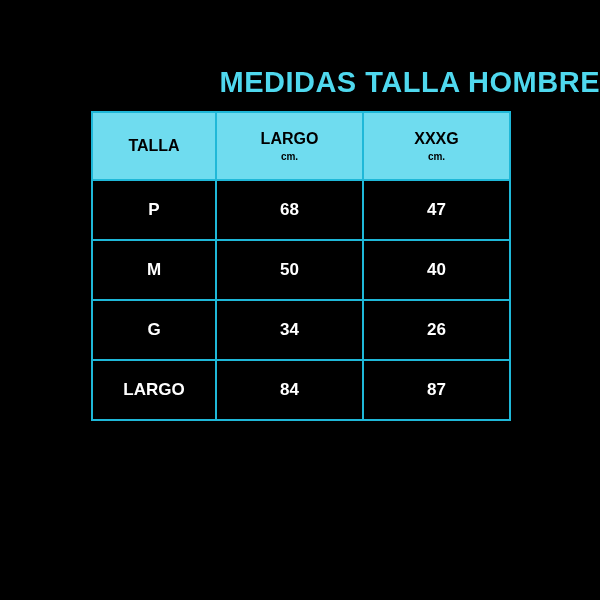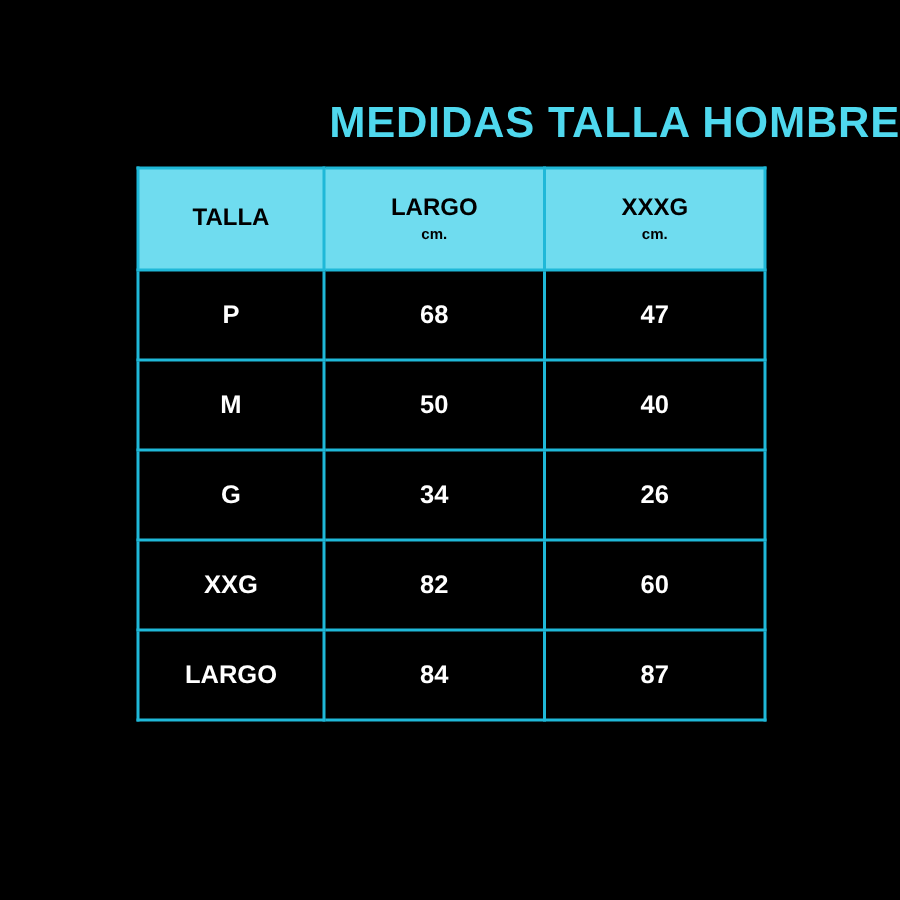--- a/index.html
+++ b/index.html
@@ -114,25 +114,20 @@
           <td>M</td>
           <td>50</td>
           <td>40</td>
         </tr>
         <tr>
           <td>G</td>
           <td>34</td>
           <td>26</td>
         </tr>
         <tr>
-          <td>XXG</td>
-          <td>82</td>
-          <td>60</td>
-        </tr>
-        <tr>
           <td>LARGO</td>
           <td>84</td>
           <td>87</td>
         </tr>
       </tbody>
     </table>
   </div>
 
 </div>
 

